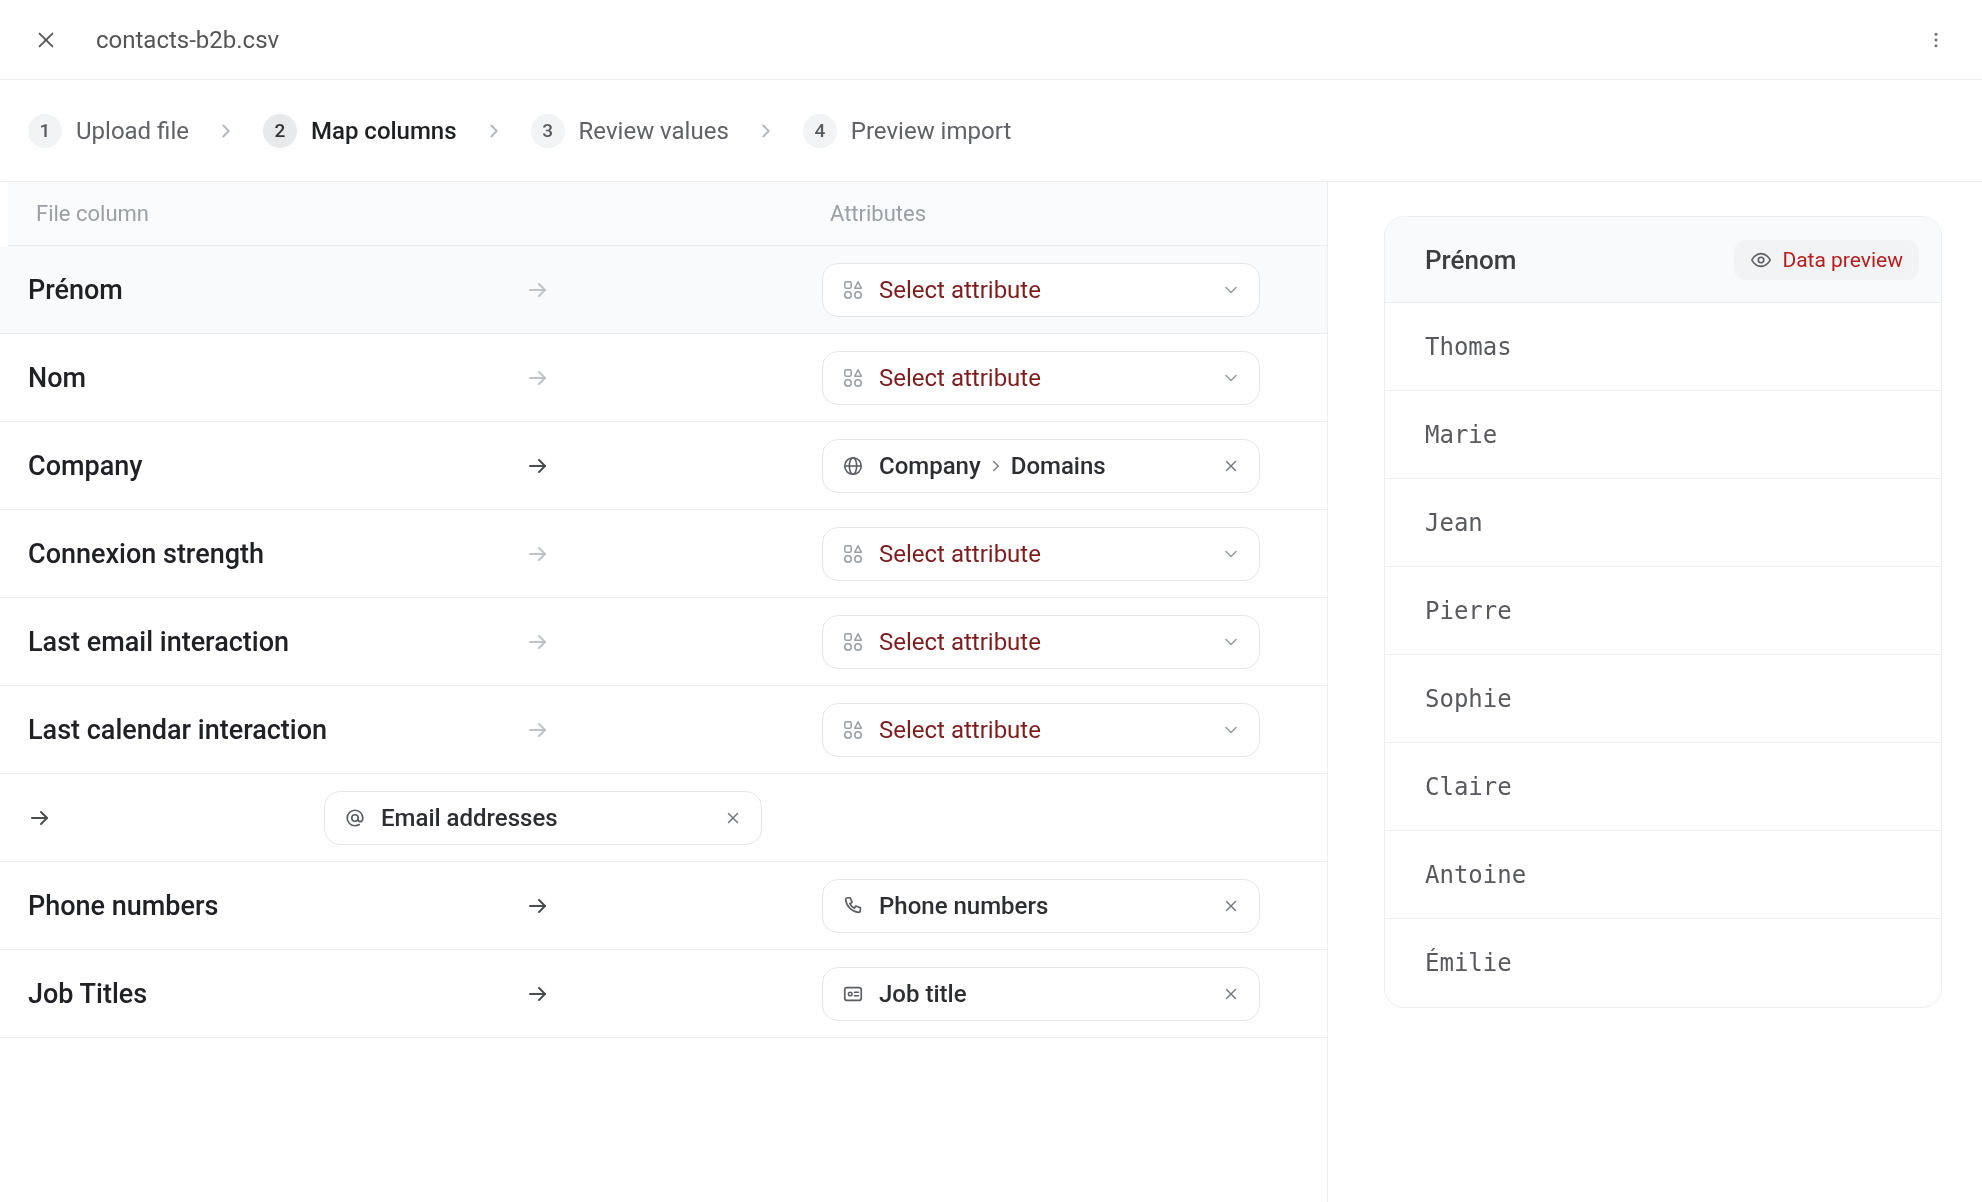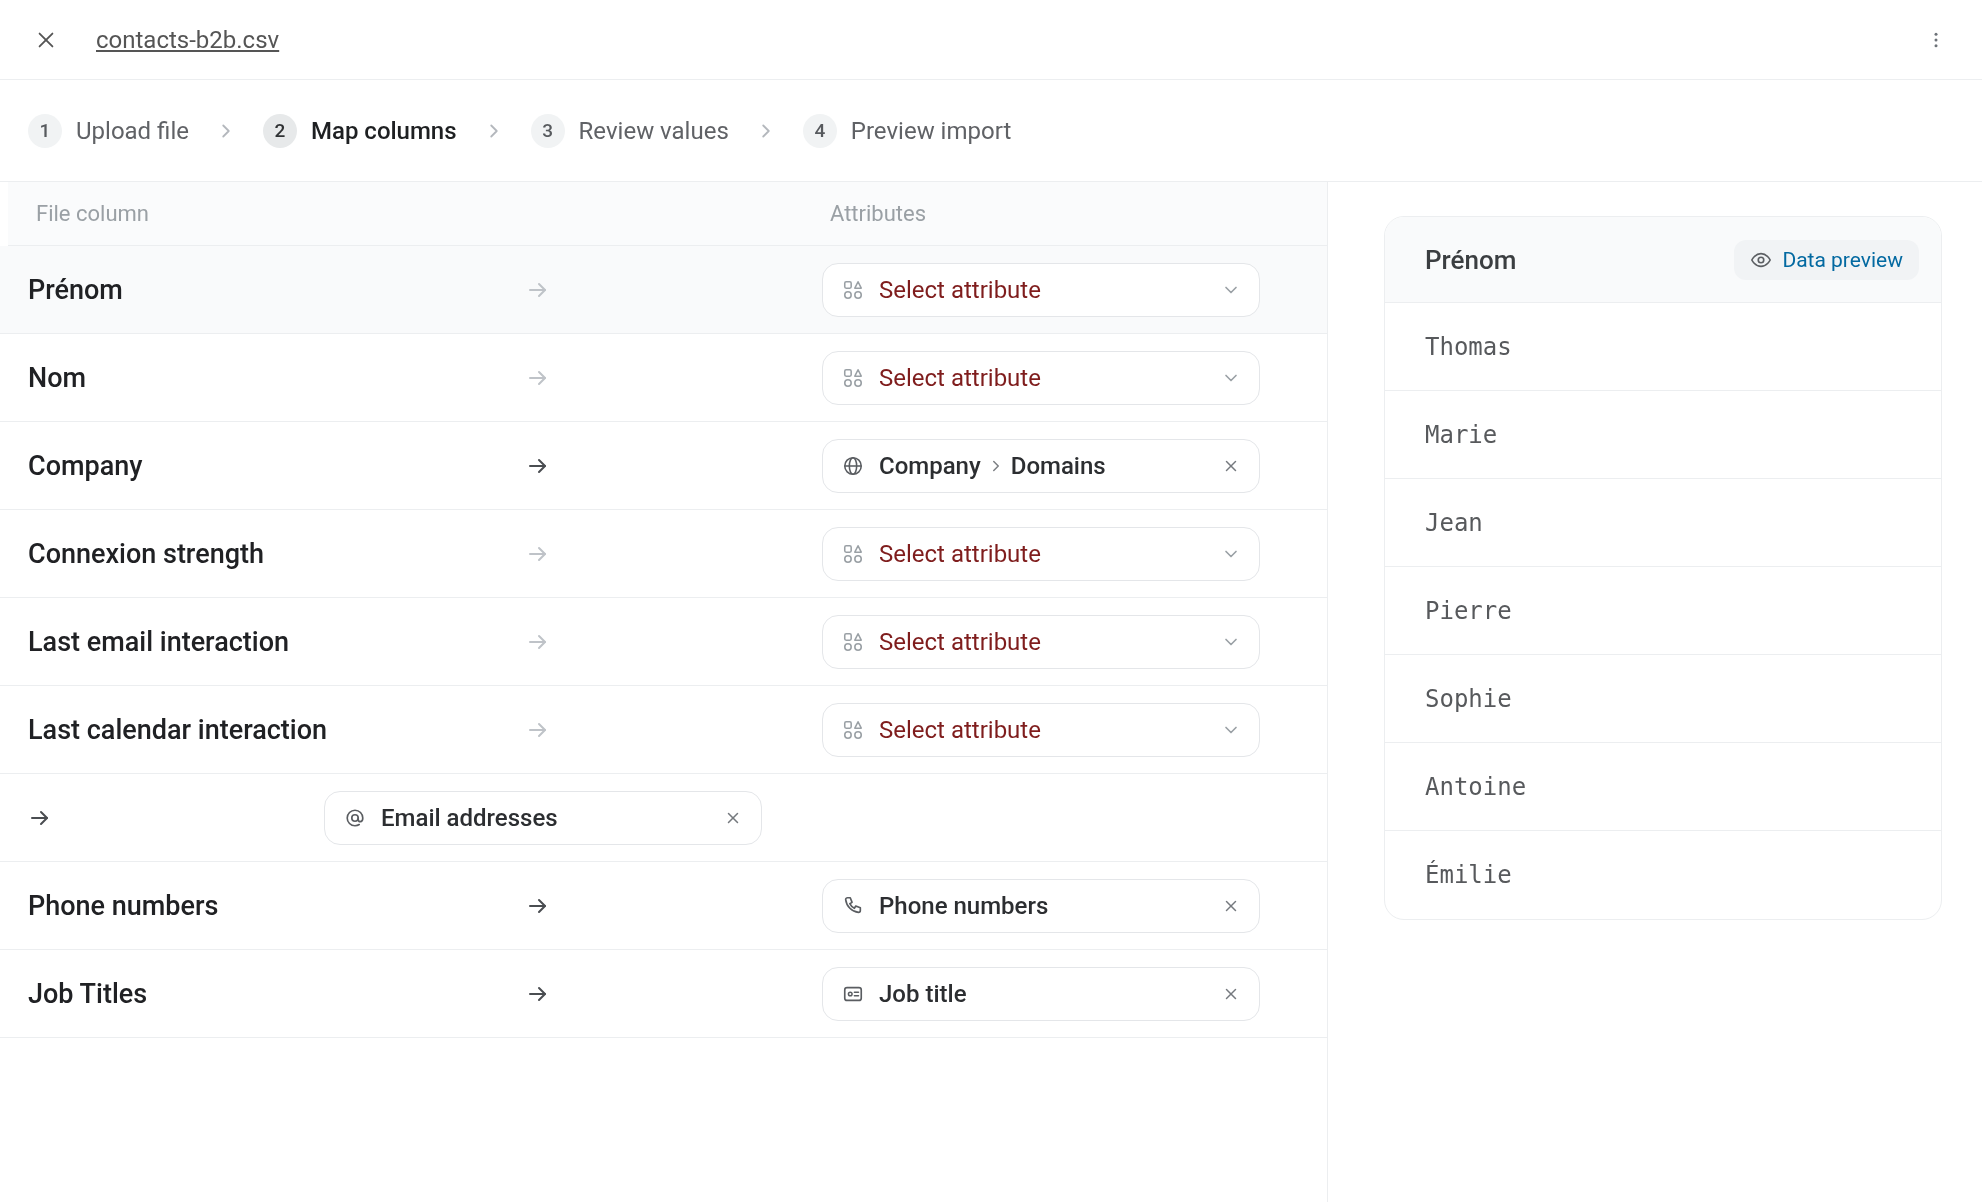--- a/index.html
+++ b/index.html
@@ -21,21 +21,21 @@
     padding: 0 28px;
     justify-content: space-between;
   }
   .topbar-left { display: flex; align-items: center; gap: 32px; }
   .close-btn {
     width: 36px; height: 36px;
     display: flex; align-items: center; justify-content: center;
     color: #555;
     cursor: pointer;
   }
-  .filename { font-size: 24px; color: #555; font-weight: 450; text-decoration: underline; }
+  .filename { font-size: 24px; color: #555; font-weight: 450; }
   .kebab {
     width: 36px; height: 36px;
     display: flex; align-items: center; justify-content: center;
     color: #6d7278; cursor: pointer;
   }
 
   
   .stepper {
     height: 102px;
     border-bottom: 1px solid #eceef0;
@@ -169,21 +169,21 @@
     padding: 0 22px 0 40px;
     border-bottom: 1px solid #eceef0;
   }
   .preview-title { font-size: 26px; font-weight: 520; color: #3b3e41; }
   .preview-badge {
     display: flex; align-items: center; gap: 10px;
     background: #f1f3f5;
     border-radius: 12px;
     padding: 8px 16px;
     font-size: 21px;
-    color: #0369a1;
+    color: #b91c1c;
     font-weight: 450;
   }
   .preview-badge svg { color: #5c5f63; }
   .preview-cell {
     height: 88px;
     border-bottom: 1px solid #eceef0;
     display: flex; align-items: center;
     padding: 0 40px;
     font-family: ui-monospace, SFMono-Regular, "SF Mono", Menlo, Consolas, monospace;
     font-size: 24px;
@@ -496,20 +496,21 @@
             </svg>
           <span>Data preview</span>
         </div>
       </div>
       <div id="preview-values">
           <div class="preview-cell">Thomas</div>
           <div class="preview-cell">Marie</div>
           <div class="preview-cell">Jean</div>
           <div class="preview-cell">Pierre</div>
           <div class="preview-cell">Sophie</div>
+          <div class="preview-cell">Claire</div>
           <div class="preview-cell">Antoine</div>
           <div class="preview-cell">Émilie</div>
         </div>
     </div>
   </div>
 </div>
 
 <svg width="0" height="0" style="position:absolute">
   <defs>
     <g id="ic-chevron-right">

